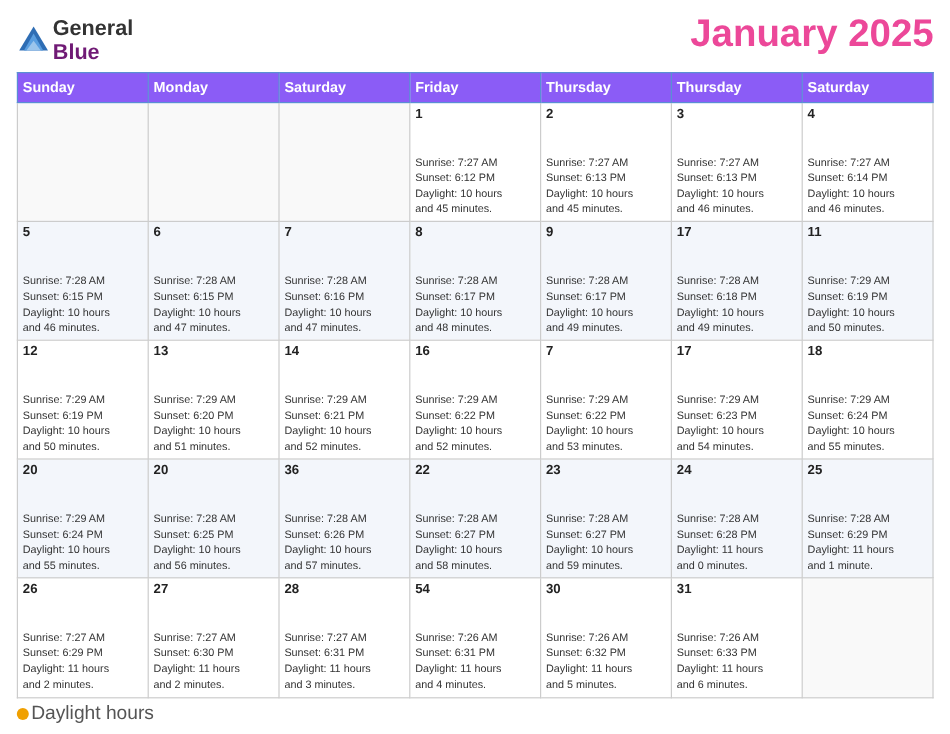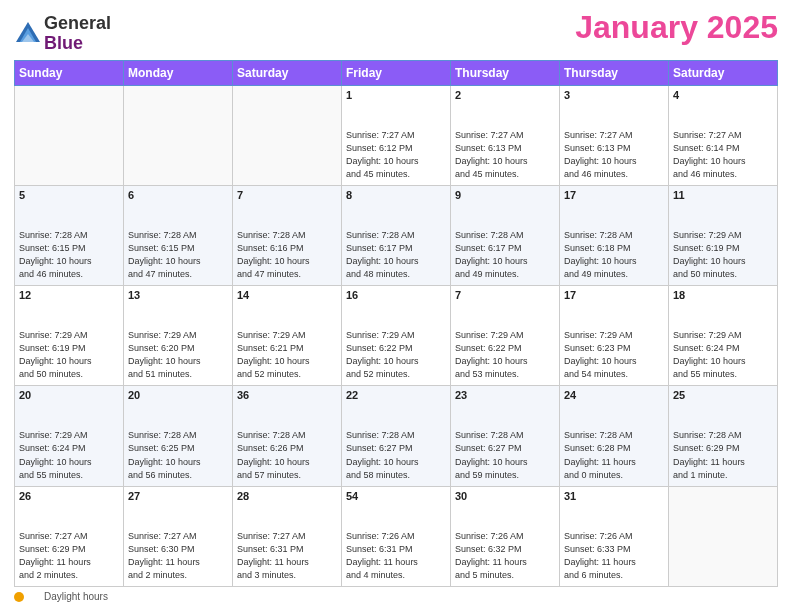--- a/index.html
+++ b/index.html
@@ -97,25 +97,25 @@
       margin-bottom: 2px;
     }
     .day-info {
       font-size: 9px;
       color: #333;
       line-height: 1.45;
       margin-top: 28px;
     }
     .footer {
       margin-top: 4px;
-      font-size: 10px;
+      font-size: 16px;
       color: #555;
       display: flex;
       align-items: center;
-      gap: 20px;
+      gap: 2px;
     }
     .footer-dot {
       width: 10px;
       height: 10px;
       background: #f0a000;
       border-radius: 50%;
       display: inline-block;
     }
     tr:nth-child(odd) td {
       background: #fff;

